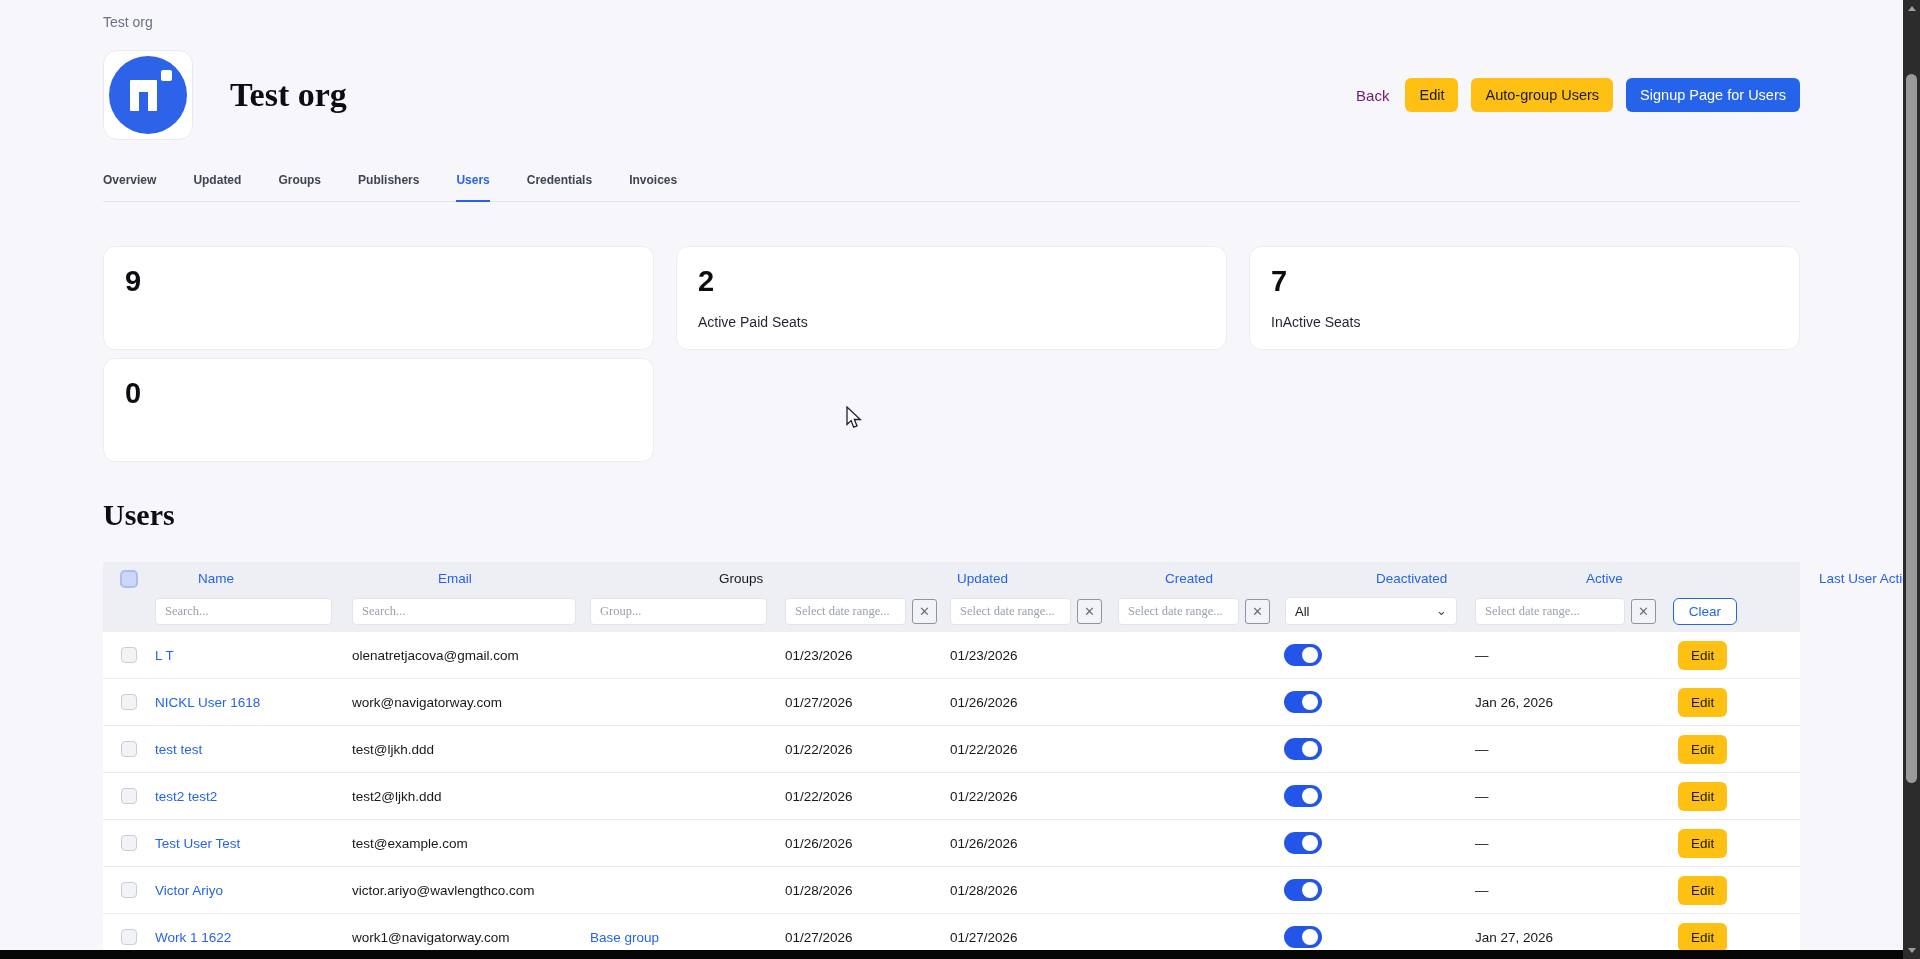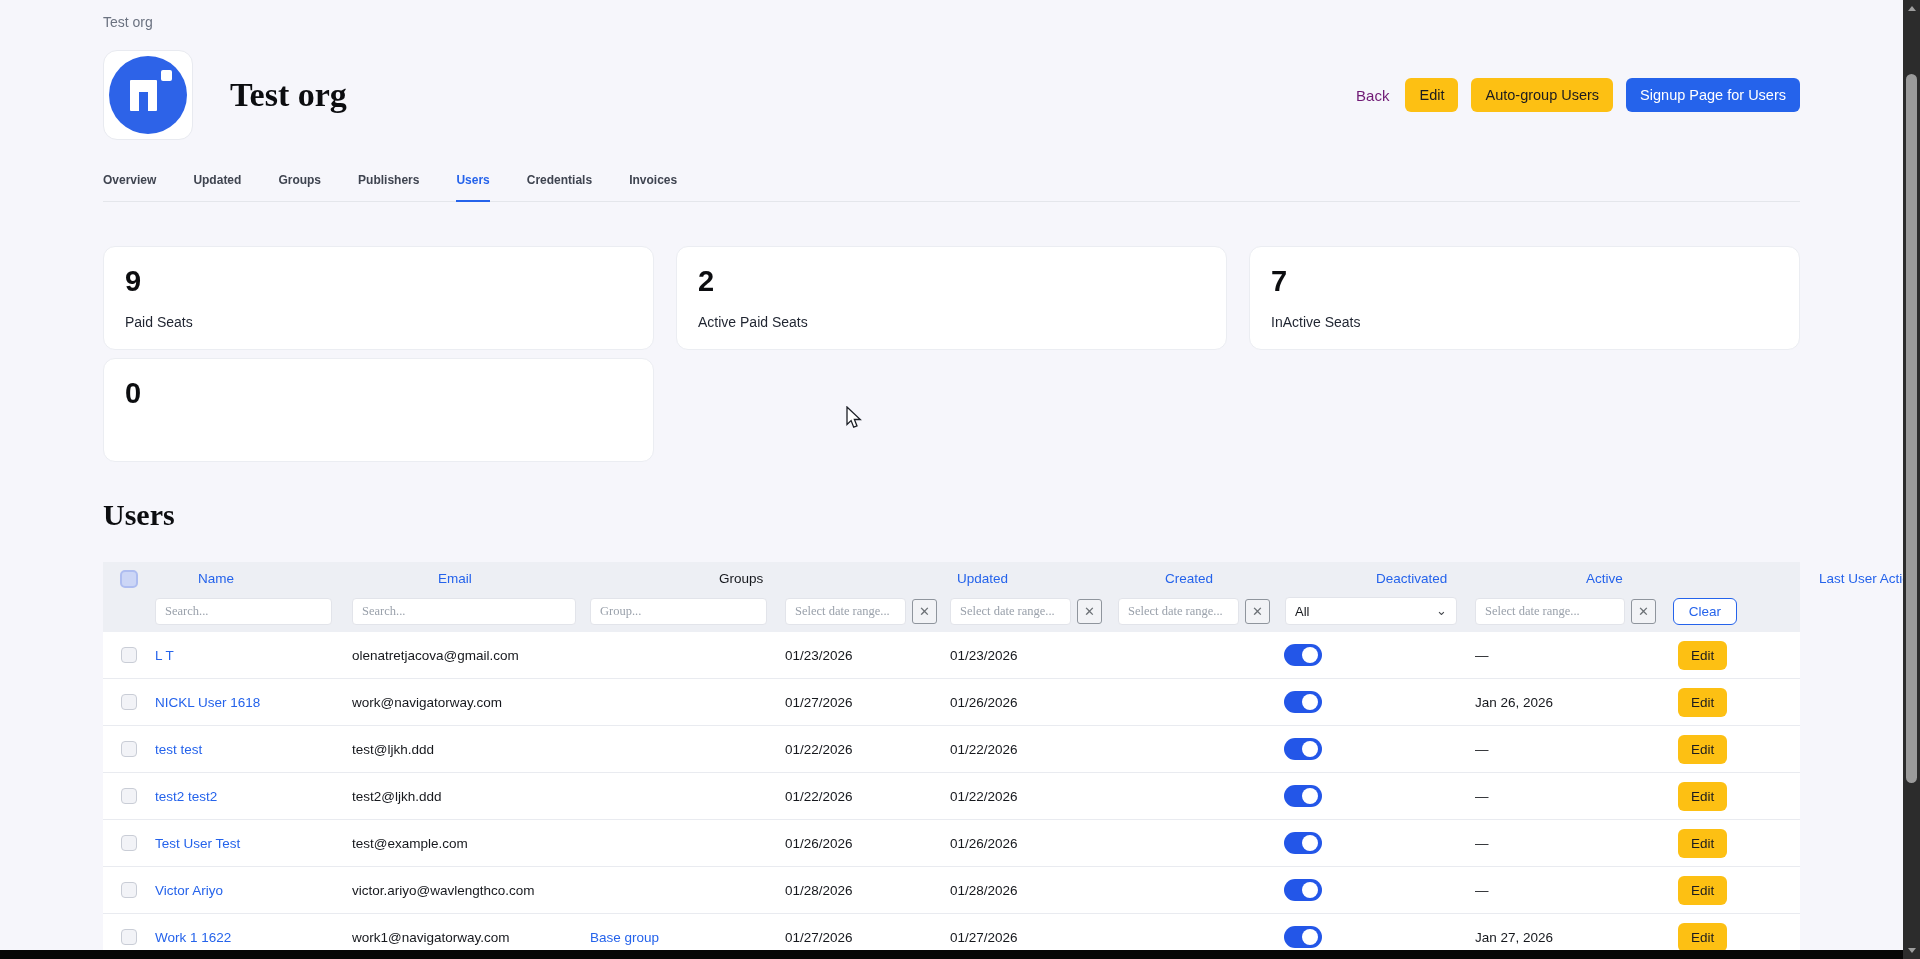--- a/index.html
+++ b/index.html
@@ -125,21 +125,20 @@
     <span class="tab">Groups</span>
     <span class="tab">Publishers</span>
     <span class="tab active">Users</span>
     <span class="tab">Credentials</span>
     <span class="tab">Invoices</span>
   </div>
 
   <div class="stats">
     <div class="stat-card">
       <div class="stat-value">9</div>
-      <div class="stat-label">Paid Seats</div>
     </div>
     <div class="stat-card">
       <div class="stat-value">2</div>
       <div class="stat-label">Active Paid Seats</div>
     </div>
     <div class="stat-card">
       <div class="stat-value">7</div>
       <div class="stat-label">InActive Seats</div>
     </div>
     <div class="stat-card">

